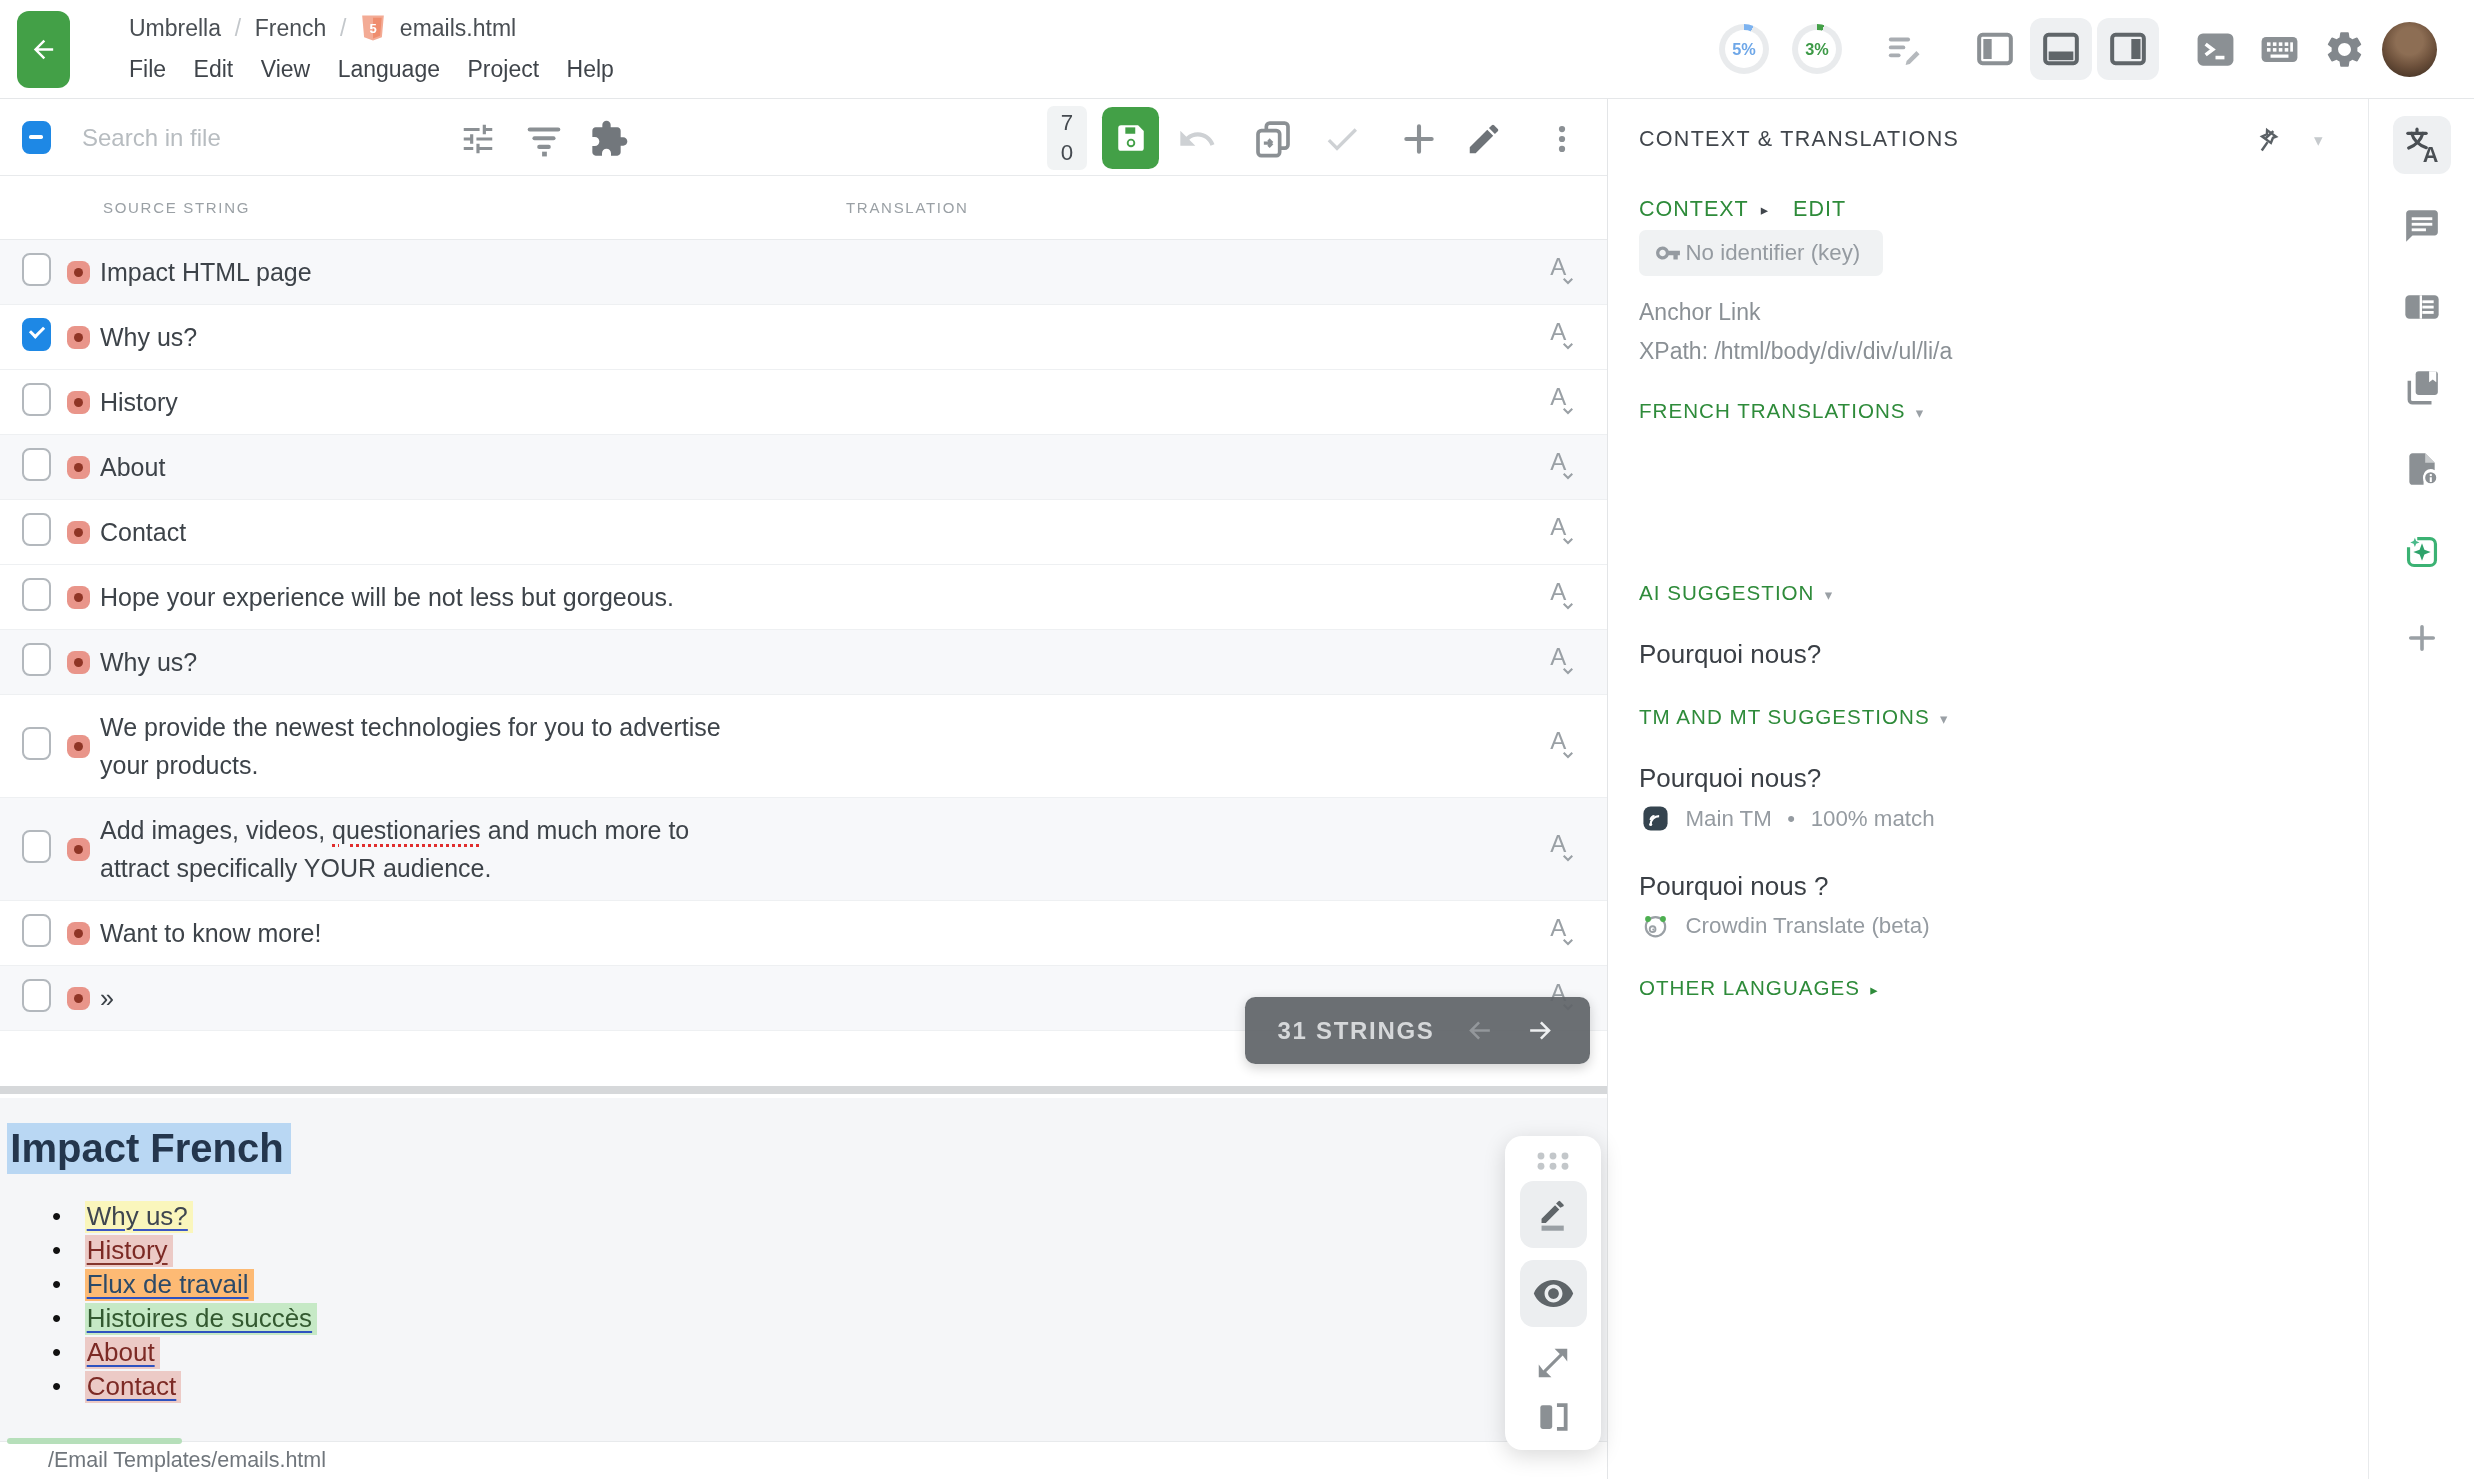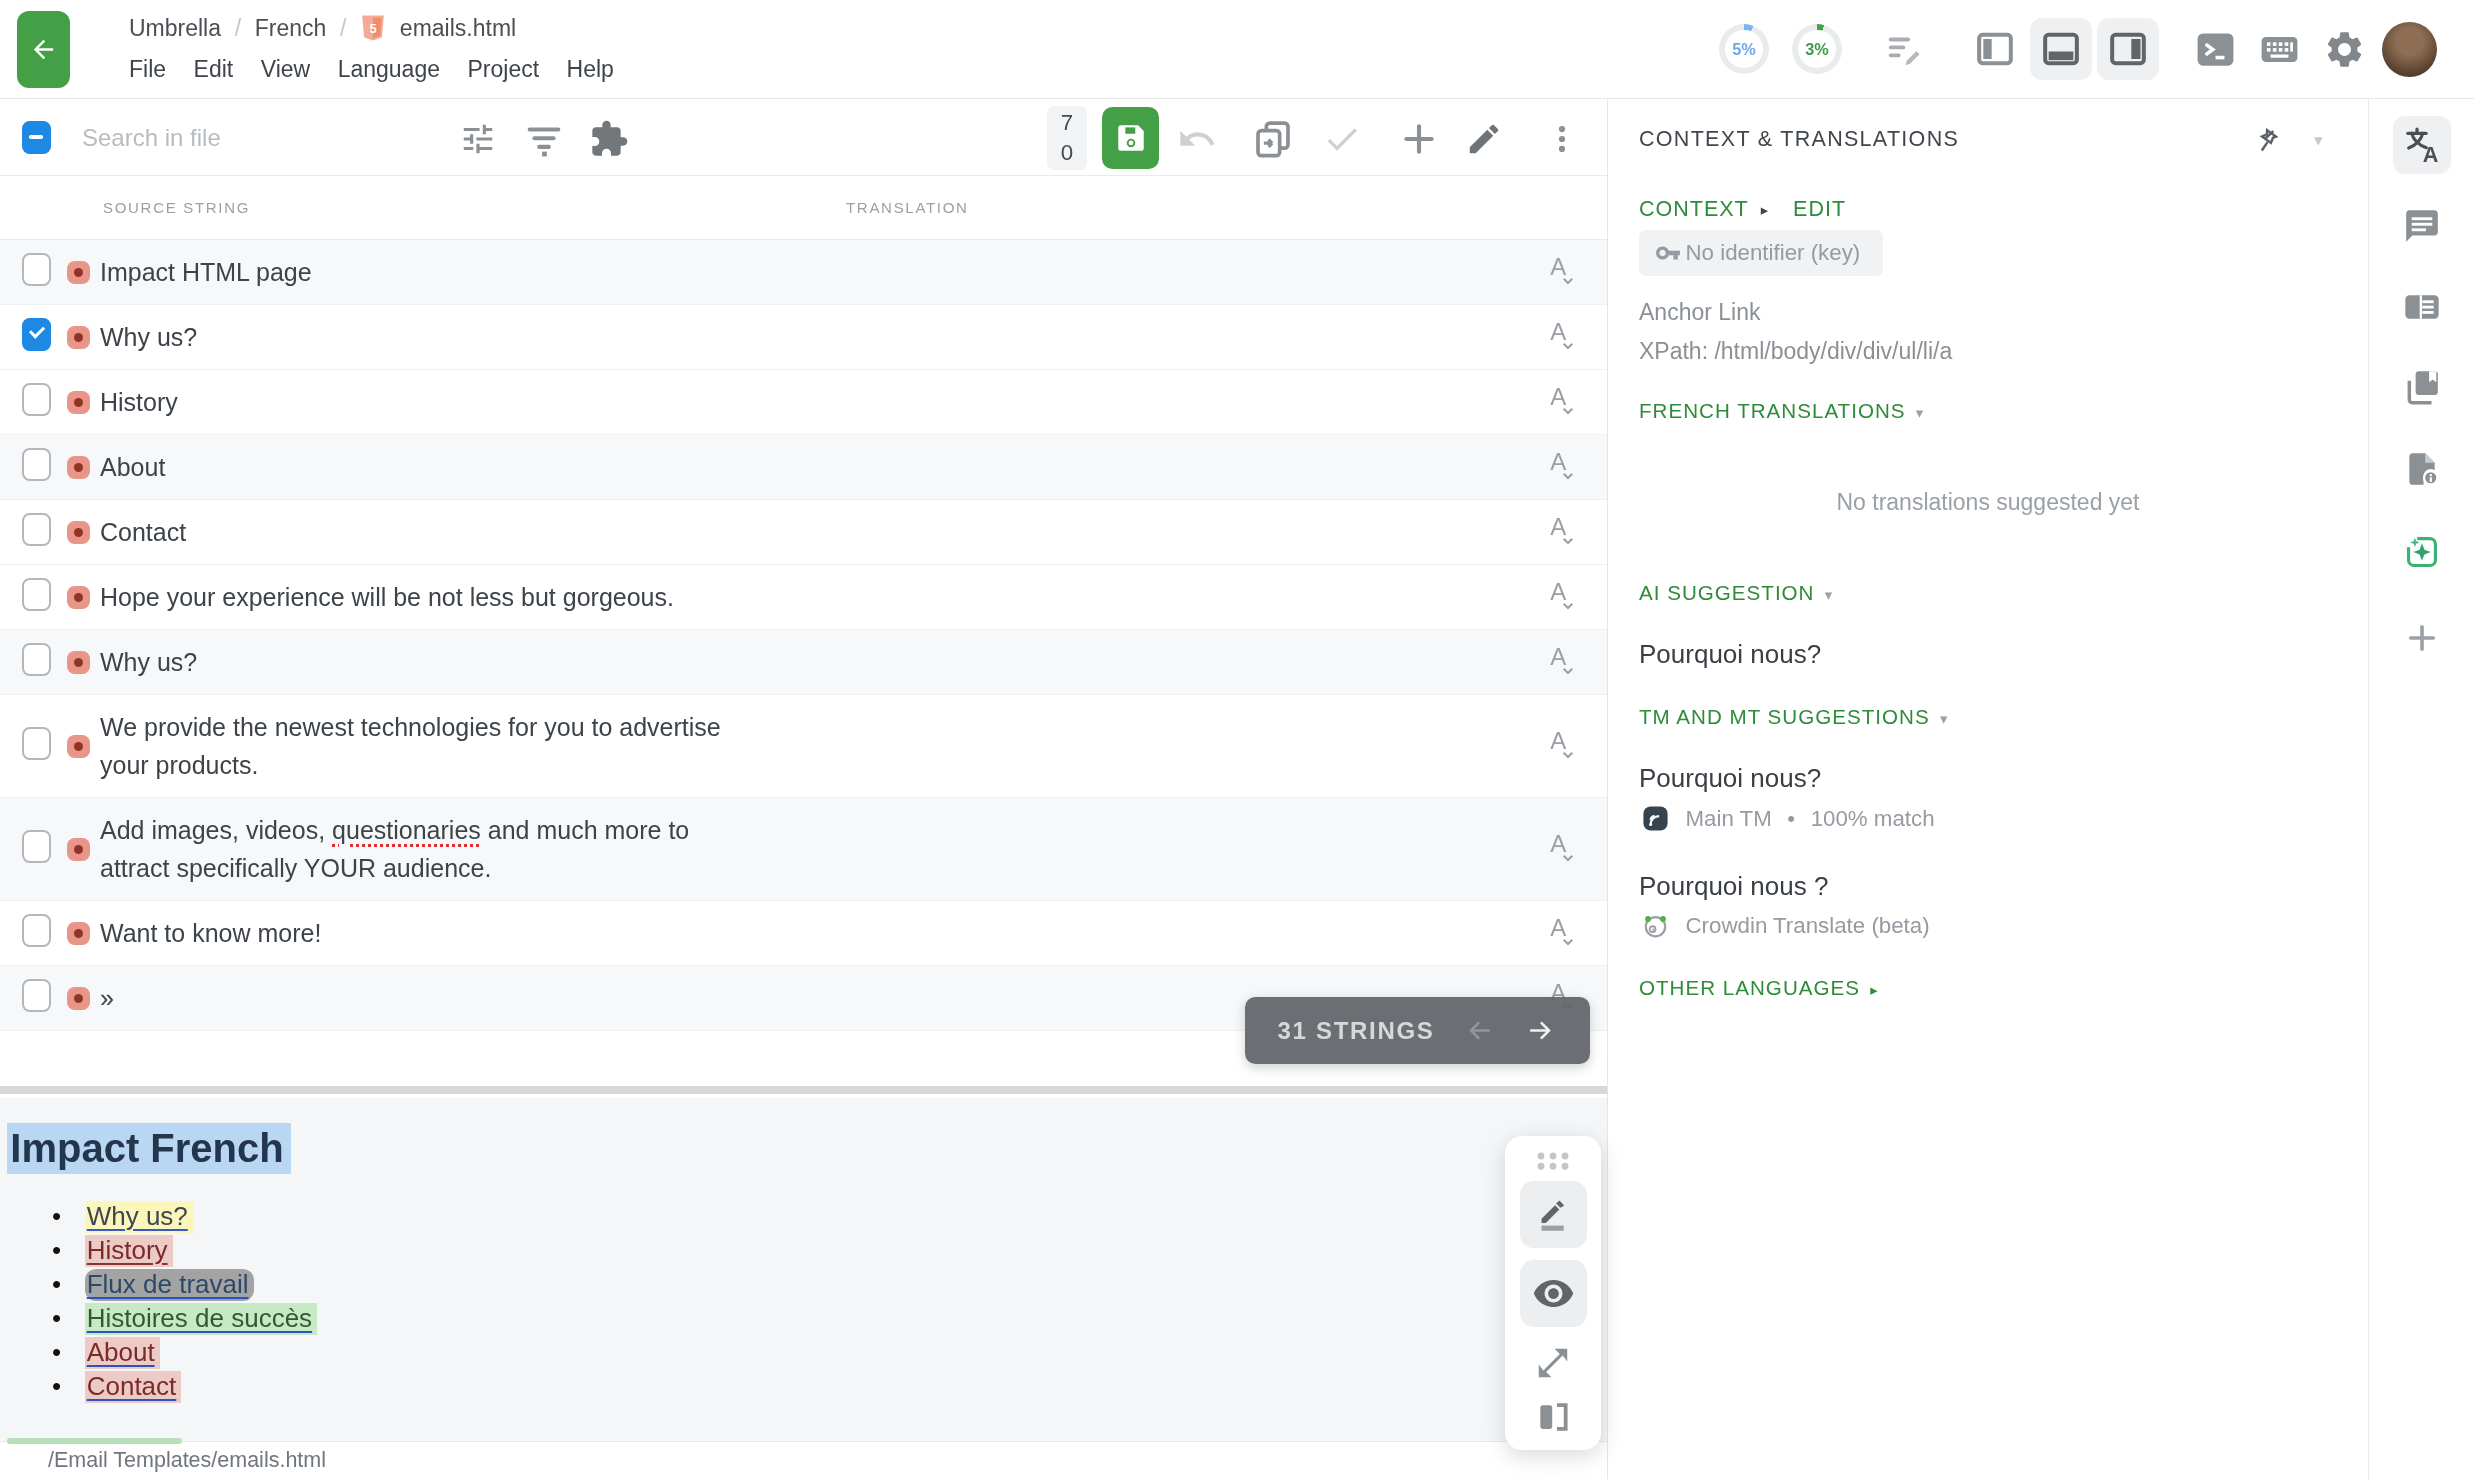--- a/index.html
+++ b/index.html
@@ -62,21 +62,21 @@
 
   .preview { position:absolute; left:0; top:999px; width:1607px; height:442px; background:#f5f6f8; }
   .pv-title { position:absolute; left:6.9px; top:27.5px; font-size:40px; font-weight:bold; color:#24364d; }
   .pv-title span { background:#b9d7f3; padding:2.6px 6.9px 4.3px 3.4px; }
   .pv-list { position:absolute; left:52px; top:101px; }
   .pv-item { height:34px; line-height:34px; font-size:26px; position:relative; padding-left:33px; }
   .pv-item::before { content:"•"; position:absolute; left:0; top:0; color:#111; font-size:26px; }
   .pv-item a { text-decoration:underline; text-decoration-thickness:2.1px; text-underline-offset:4.3px; padding:0 5.2px 1.7px 1.7px; cursor:pointer; }
   .c1 a { background:#faf6bc; color:#3f4650; text-decoration-color:#3b57c4; }
   .c2 a { background:#eccac6; color:#7c2a25; text-decoration-color:#84352d; }
-  .c3 a { background:#a3a3a3; color:#2c4a68; text-decoration-color:#2d52c0;border-radius:11px; }
+  .c3 a { background:#fdba74; color:#2c4a68; text-decoration-color:#2d52c0; }
   .c4 a { background:#c6e9c6; color:#335930; text-decoration-color:#2d52c0; }
   .c5 a { background:#eccac6; color:#7c2a25; text-decoration-color:#2d52c0; }
   .c6 a { background:#eccac6; color:#7c2a25; text-decoration-color:#2d52c0; }
 
   .pager { position:absolute; left:1245px; top:898px; width:345px; height:67px; background:rgba(96,100,104,0.93); border-radius:10.3px; display:flex; align-items:center; justify-content:center; gap:27.5px; box-shadow:0 3.4px 12px rgba(0,0,0,0.18); z-index:20; }
   .pager .lbl { font-size:24px; font-weight:bold; letter-spacing:1.7px; color:#d6d8da; }
   .pager .pg-btn { width:34px; height:34px; display:flex; align-items:center; justify-content:center; cursor:pointer; }
 
   .float-tb { position:absolute; left:1505px; top:1037px; width:96px; height:314px; background:#fff; border-radius:17px; box-shadow:0 5.2px 22.3px rgba(0,0,0,0.15); display:flex; flex-direction:column; align-items:center; z-index:21; }
   .ft-handle { margin-top:13.7px; width:40px; height:22.3px; cursor:grab; }
@@ -505,21 +505,20 @@
         </svg>
       <span>No identifier (key)</span>
     </div>
 
     <div class="muted-line" style="top:200px">Anchor Link</div>
     <div class="muted-line" style="top:239px">XPath: /html/body/div/div/ul/li/a</div>
 
     <div class="sec" style="top:300px">
       <span>FRENCH TRANSLATIONS</span><span class="tri">▾</span>
     </div>
-    <div class="empty-msg">No translations suggested yet</div>
 
     <div class="sec" style="top:482px">
       <span>AI SUGGESTION</span><span class="tri">▾</span>
     </div>
     <div class="sug-text" style="top:540px">Pourquoi nous?</div>
 
     <div class="sec" style="top:606px">
       <span>TM AND MT SUGGESTIONS</span><span class="tri">▾</span>
     </div>
     <div class="sug-text" style="top:664px">Pourquoi nous?</div>

